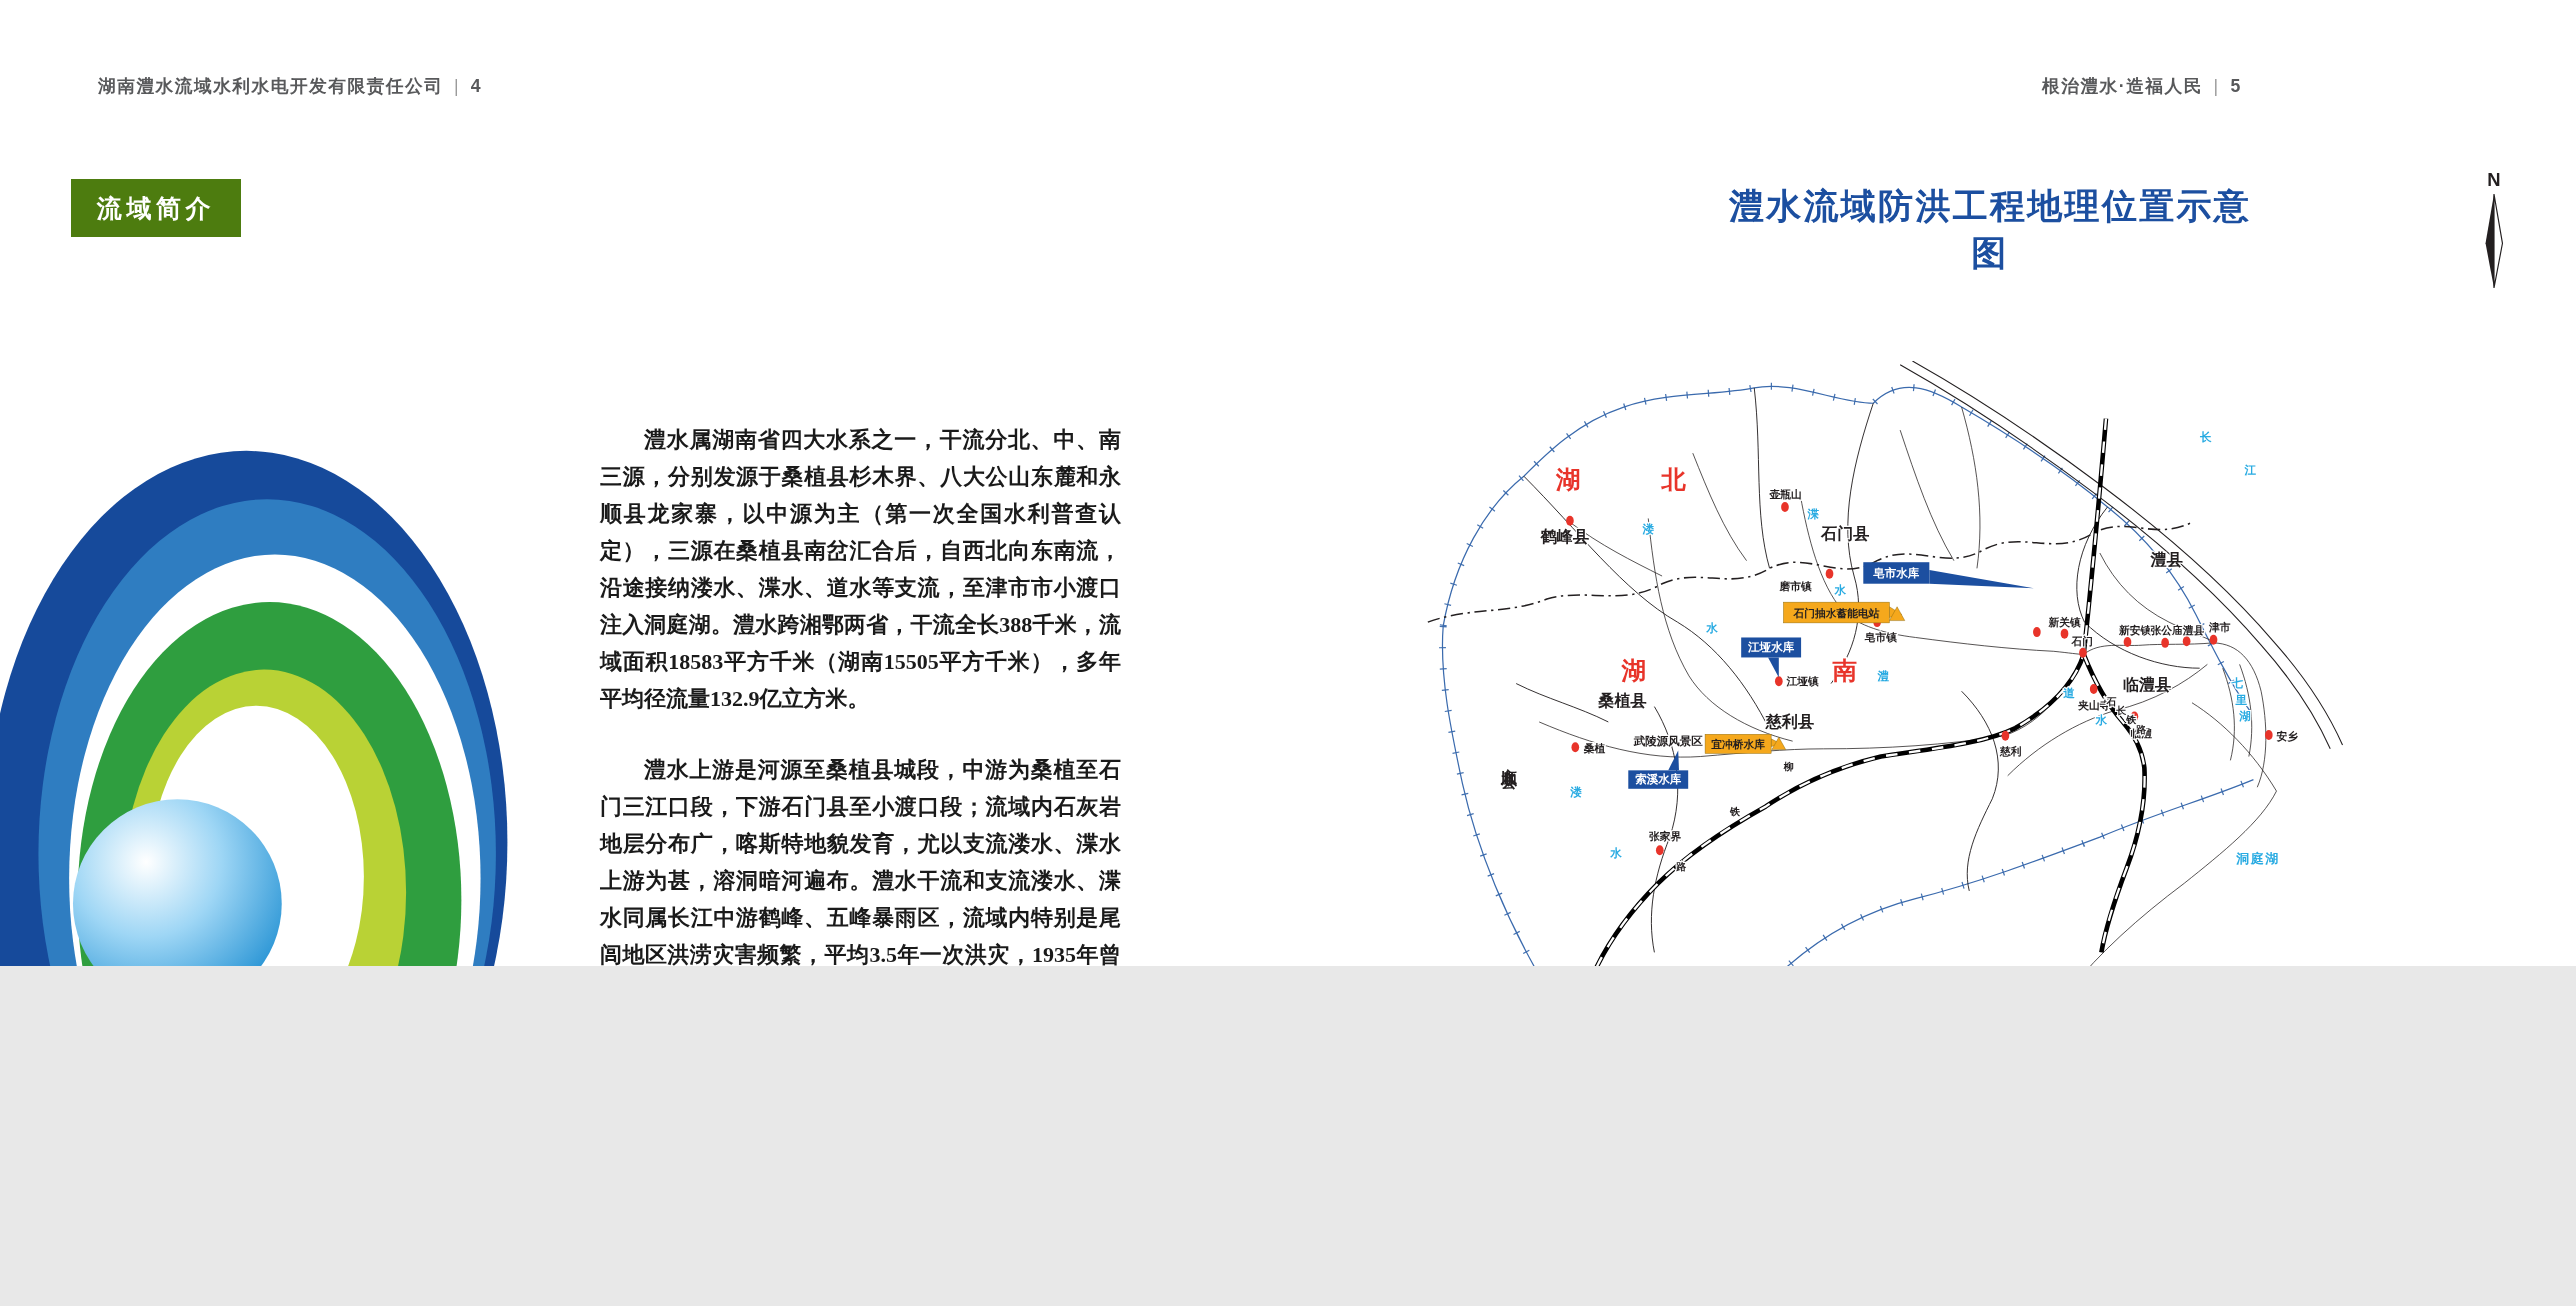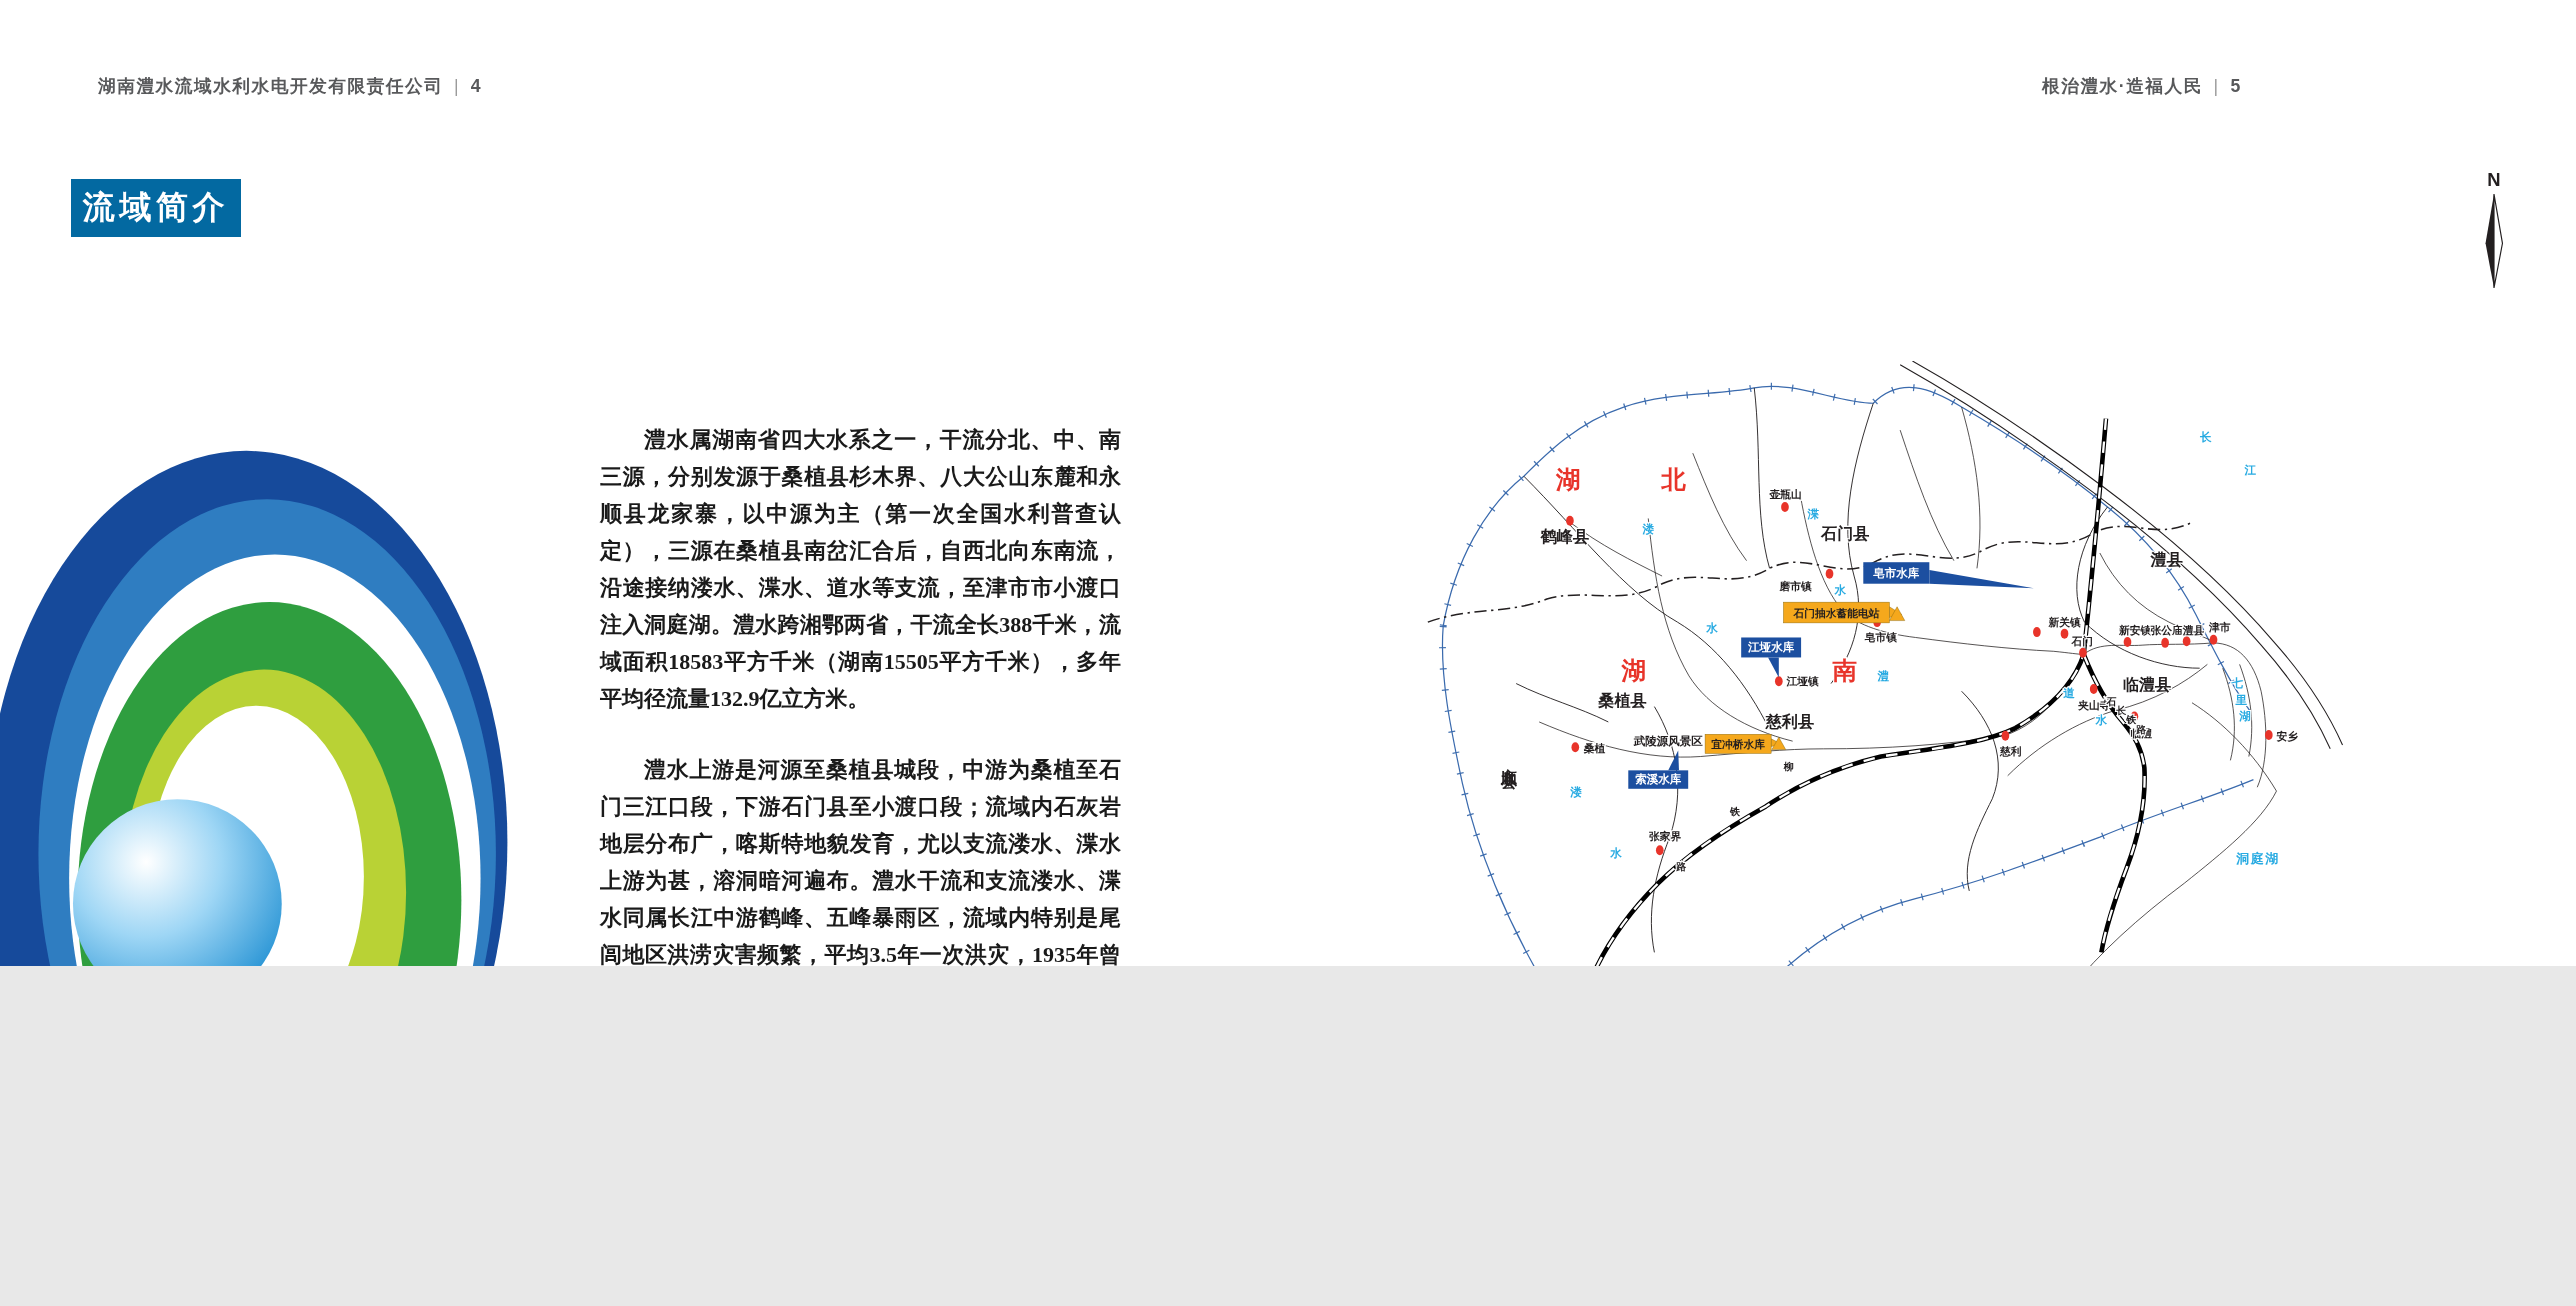--- a/index.html
+++ b/index.html
@@ -4,22 +4,22 @@
 <style>
   html,body{margin:0;padding:0;background:#e8e8e8;}
   #page{position:relative;width:2576px;height:966px;background:#ffffff;overflow:hidden;
         font-family:"Liberation Sans","DejaVu Sans",sans-serif;}
   
   .hdr{position:absolute;top:74px;font-size:17.7px;font-weight:bold;color:#58595b;letter-spacing:1.5px;}
   .hdr .sep{color:#9b9b9b;font-weight:normal;padding:0 10.7px;}
   #hdr-left{left:98px;}
   #hdr-right{left:2042px;width:436px;text-align:left;}
   
-  #section-title{position:absolute;left:71px;top:179px;width:170px;height:58px;background:#0369a1;
-    color:#fff;font-size:32px;font-weight:bold;display:flex;align-items:center;justify-content:center;
+  #section-title{position:absolute;left:71px;top:179px;width:170px;height:58px;background:#4d7c0f;
+    color:#fff;font-size:25px;font-weight:bold;display:flex;align-items:center;justify-content:center;
     letter-spacing:4.6px;}
   
   #body-text{position:absolute;left:600px;top:421px;width:537px;color:#1a1a1a;
     font-family:"Liberation Serif","DejaVu Serif",serif;font-weight:bold;
     font-size:22px;line-height:37px;text-align:justify;}
   #body-text p{margin:0 16px 34px 0;text-indent:2em;}
   
   #map-title{position:absolute;left:1712px;top:183px;width:556px;text-align:center;
     color:#1c4fa0;font-size:35px;font-weight:bold;letter-spacing:2.3px;}
   
@@ -94,20 +94,21 @@
       <circle cx="245" cy="625" r="136" fill="url(#ballGrad)"></circle>
       <path d="M 430 1000 C 560 978, 660 898, 700 778 C 702 950, 590 1058, 428 1086 C 468 1056, 468 1026, 430 1000 Z" fill="#2f9e3f"></path>
     </g>
   </svg>
 
   <div id="body-text">
     <p>澧水属湖南省四大水系之一，干流分北、中、南三源，分别发源于桑植县杉木界、八大公山东麓和永顺县龙家寨，以中源为主（第一次全国水利普查认定），三源在桑植县南岔汇合后，自西北向东南流，沿途接纳溇水、渫水、道水等支流，至津市市小渡口注入洞庭湖。澧水跨湘鄂两省，干流全长388千米，流域面积18583平方千米（湖南15505平方千米），多年平均径流量132.9亿立方米。</p>
     <p>澧水上游是河源至桑植县城段，中游为桑植至石门三江口段，下游石门县至小渡口段；流域内石灰岩地层分布广，喀斯特地貌发育，尤以支流溇水、渫水上游为甚，溶洞暗河遍布。澧水干流和支流溇水、渫水同属长江中游鹤峰、五峰暴雨区，流域内特别是尾闾地区洪涝灾害频繁，平均3.5年一次洪灾，1935年曾发生全流域性特大洪水，死亡3.3万人。</p>
   </div>
 
+  <div id="map-title">澧水流域防洪工程地理位置示意图</div>
 
   <div id="compass">
     <div class="n">N</div>
     <svg width="40" height="100" viewBox="0 0 52 130">
       <polygon points="26,4 15,68 26,126" fill="#231f20"></polygon>
       <polygon points="26,4 37,68 26,126" fill="#ffffff" stroke="#231f20" stroke-width="1.5"></polygon>
     </svg>
   </div>
 
   <div id="map-wrap">

